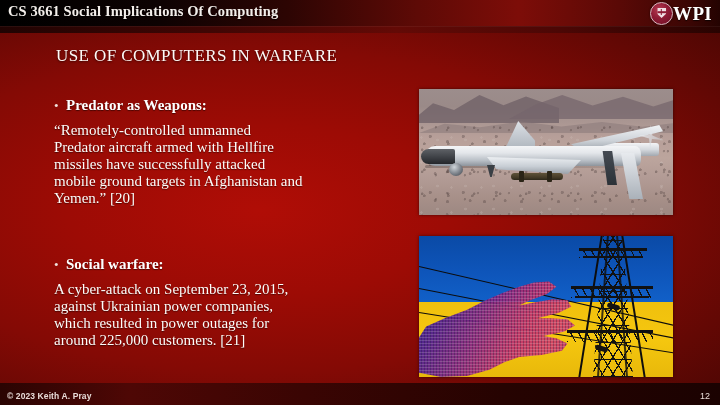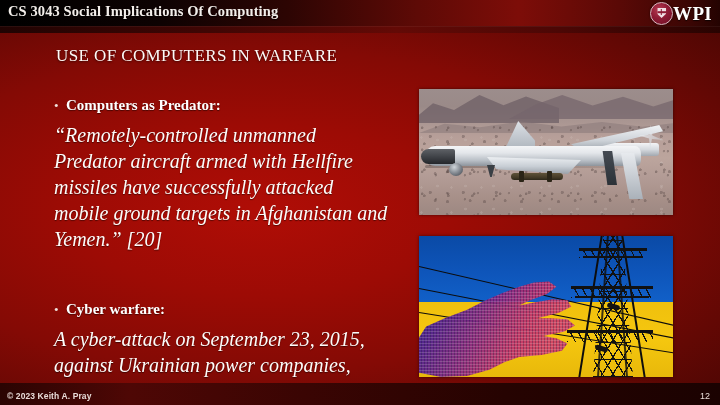--- a/index.html
+++ b/index.html
@@ -146,26 +146,25 @@
     line-height: 19px;
   }
   .bullet-heading {
     font-size: 15px;
     font-weight: bold;
     color: #ffffff;
     line-height: 19px;
     text-shadow: 0 1px 1px rgba(0,0,0,.5);
   }
   .body-text {
-    font-size: 20px;
+    font-size: 15px;
     color: #fefcfa;
-    line-height: 26px;
+    line-height: 17px;
     text-shadow: 0 1px 1px rgba(0,0,0,.5);
     white-space: pre-line;
-    font-style: italic;
   }
   
   .photo {
     position: absolute;
     z-index: 5;
     overflow: hidden;
     box-shadow: 0 0 3px rgba(0,0,0,.55);
   }
   #photo-drone {
     left: 419px; top: 89px;
@@ -430,50 +429,50 @@
     margin-left: 24px;
   }
 </style>
 </head>
 <body>
 
 <div id="slide">
 
   <div id="header-gloss"></div>
   <div id="header-bar"></div>
-  <div id="course-title">CS 3043 Social Implications Of Computing</div>
+  <div id="course-title">CS 3661 Social Implications Of Computing</div>
 
   <div id="wpi-logo">
     <div id="wpi-seal">
       <span class="seal-shield"></span>
       <span class="seal-bar"></span>
     </div>
     <div id="wpi-text">WPI</div>
   </div>
 
   <div id="slide-title">USE OF COMPUTERS IN WARFARE</div>
 
   <div id="content">
 
     <div class="block">
       <div class="bullet-row">
         <span class="bullet-dot">•</span>
-        <span class="bullet-heading">Computers as Predator:</span>
+        <span class="bullet-heading">Predator as Weapons:</span>
       </div>
       <div class="body-text">“Remotely-controlled unmanned
 Predator aircraft armed with Hellfire
 missiles have successfully attacked
 mobile ground targets in Afghanistan and
 Yemen.” [20]</div>
     </div>
 
     <div class="block second">
       <div class="bullet-row">
         <span class="bullet-dot">•</span>
-        <span class="bullet-heading">Cyber warfare:</span>
+        <span class="bullet-heading">Social warfare:</span>
       </div>
       <div class="body-text">A cyber-attack on September 23, 2015,
 against Ukrainian power companies,
 which resulted in power outages for
 around 225,000 customers. [21]</div>
     </div>
 
   </div>
 
   <div class="photo" id="photo-drone">

